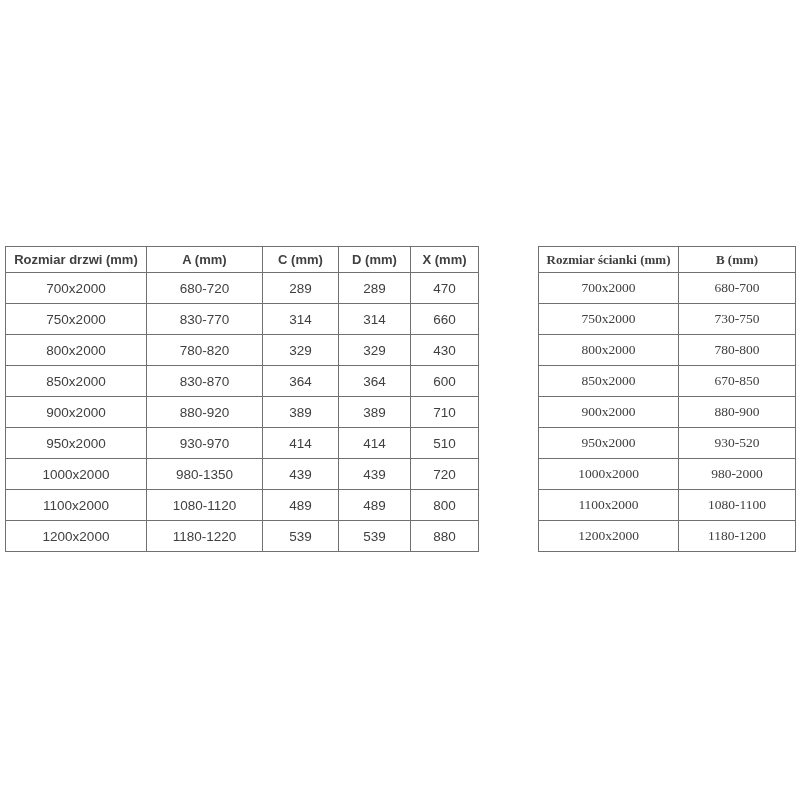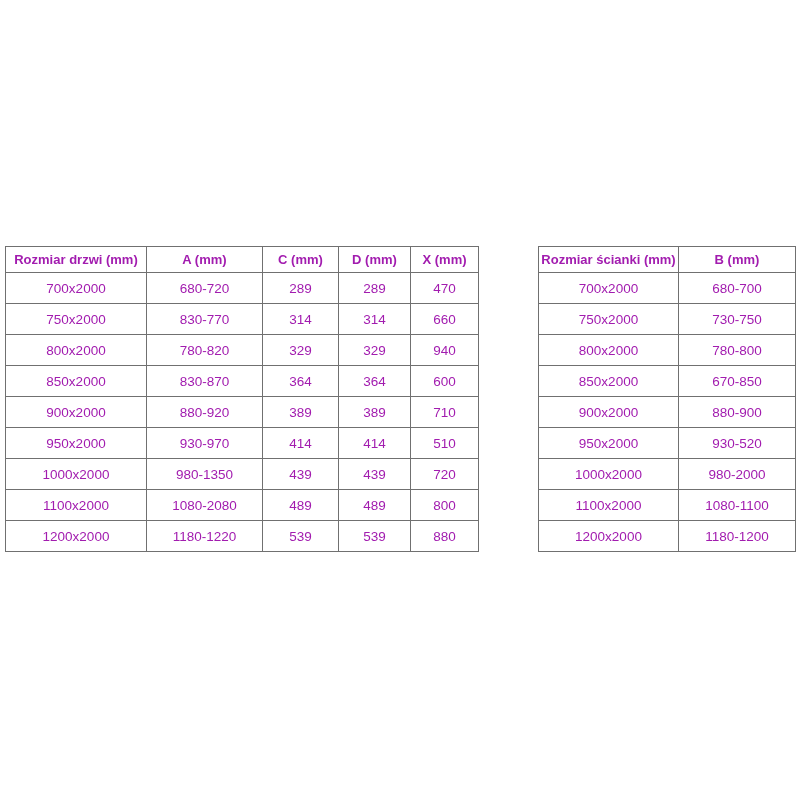--- a/index.html
+++ b/index.html
@@ -17,30 +17,31 @@
   .page {
     position: absolute;
     inset: 0;
     background: #ffffff;
   }
   table.spec-table {
     position: absolute;
     top: 246px;
     border-collapse: collapse;
     table-layout: fixed;
-    color: #a21caf;
+    color: #404040;
     background: #ffffff;
   }
   table.spec-table.left-table {
     left: 5px;
     width: 473px;
   }
   table.spec-table.right-table {
     left: 538px;
     width: 257px;
+    font-family: Liberation Serif, serif;
   }
   .spec-table th,
   .spec-table td {
     border: 1px solid #707070;
     text-align: center;
     vertical-align: middle;
     padding: 0;
     white-space: nowrap;
     overflow: hidden;
   }
@@ -89,21 +90,21 @@
           <td>830-770</td>
           <td>314</td>
           <td>314</td>
           <td>660</td>
         </tr>
         <tr>
           <td>800x2000</td>
           <td>780-820</td>
           <td>329</td>
           <td>329</td>
-          <td>940</td>
+          <td>430</td>
         </tr>
         <tr>
           <td>850x2000</td>
           <td>830-870</td>
           <td>364</td>
           <td>364</td>
           <td>600</td>
         </tr>
         <tr>
           <td>900x2000</td>
@@ -121,21 +122,21 @@
         </tr>
         <tr>
           <td>1000x2000</td>
           <td>980-1350</td>
           <td>439</td>
           <td>439</td>
           <td>720</td>
         </tr>
         <tr>
           <td>1100x2000</td>
-          <td>1080-2080</td>
+          <td>1080-1120</td>
           <td>489</td>
           <td>489</td>
           <td>800</td>
         </tr>
         <tr>
           <td>1200x2000</td>
           <td>1180-1220</td>
           <td>539</td>
           <td>539</td>
           <td>880</td>

